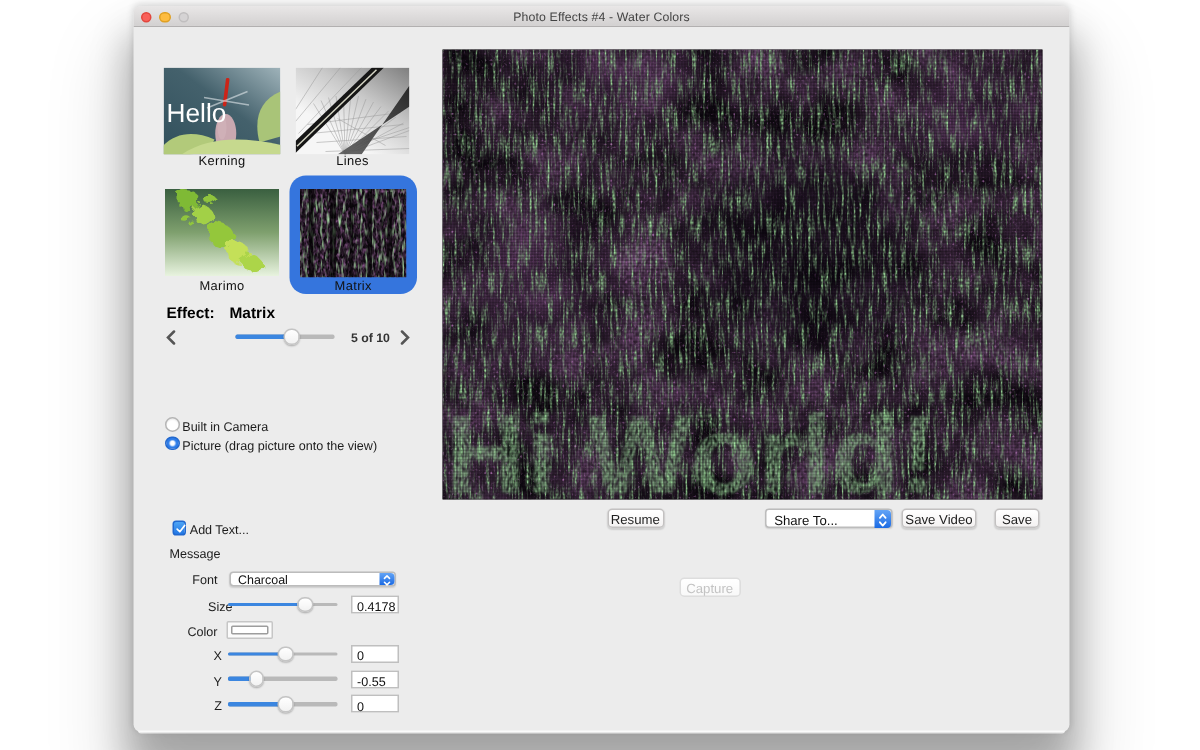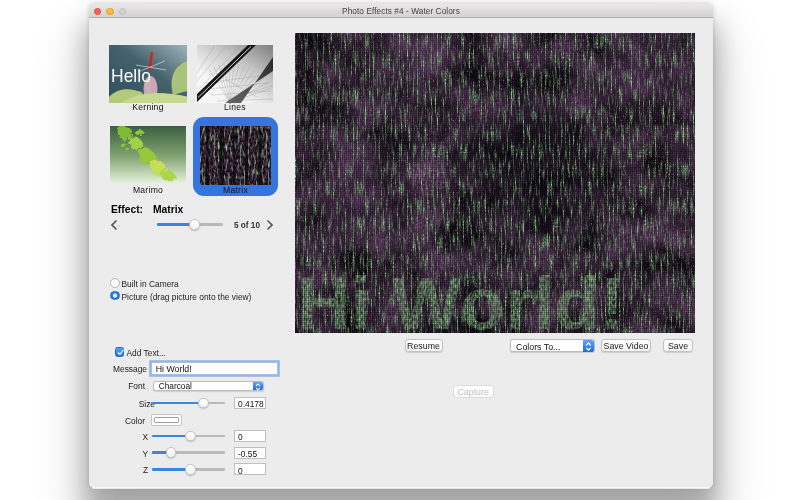--- a/index.html
+++ b/index.html
@@ -220,21 +220,20 @@
   <div class="rlabel" style="left:32.5px; top:287.6px;">Picture (drag picture onto the view)</div>
 
   <div class="check" style="left:25.7px; top:343px;">
     <svg width="9" height="9" viewBox="0 0 9 9" style="margin:0 0 0 0.2px;">
       <path d="M2.1 4.7 L3.9 6.5 L7.1 2.3" stroke="#fff" stroke-width="1.15" fill="none" stroke-linecap="round" stroke-linejoin="round"></path>
     </svg>
   </div>
   <div class="rlabel" style="left:37.5px; top:344px;">Add Text...</div>
 
   <div class="flabel" style="left:0px; top:359.5px; width:58px;text-align:right;">Message</div>
-  <div class="tfield" style="left:61.5px; top:357.5px; width:127px; height:13px; padding:1.6px 0 0 4.2px; font-size:8.8px;">Hi World!</div>
 
   <div class="flabel" style="left:0px; top:377.3px; width:56px;">Font</div>
   <div class="popup" style="left:64.2px; top:376.9px; width:110.5px; height:9.8px;">
     <div style="position:absolute; left:4.5px; top:0; font-size:8.3px; line-height:9.4px; color:#111;">Charcoal</div>
     <div class="cap">
       <svg width="10" height="10" viewBox="0 0 10 10">
         <path d="M3.3 3.6 L5 1.9 L6.7 3.6 M3.3 6.2 L5 7.9 L6.7 6.2" stroke="#fff" stroke-width="1.05" fill="none" stroke-linecap="round" stroke-linejoin="round"></path>
       </svg>
     </div>
   </div>
@@ -336,21 +335,21 @@
       </g>
       <rect width="400" height="298" filter="url(#rain)" opacity="0.88"></rect>
       <rect width="400" height="298" filter="url(#spark)" opacity="0.75"></rect>
       <rect width="400" height="298" fill="url(#cols)"></rect>
     </svg>
   </div>
 
   <div class="btn" style="left:315.5px; top:335px; width:38px;">Resume</div>
   <div class="btn dis" style="left:363.5px; top:335px; width:41.3px;margin-top:46px;">Capture</div>
   <div class="popup" style="left:421.3px; top:335px; width:84.8px; height:13.4px;">
-    <div style="position:absolute; left:4.8px; top:2.2px; font-size:8.8px; color:#111;">Colors To...</div>
+    <div style="position:absolute; left:4.8px; top:2.2px; font-size:8.8px; color:#111;">Share To...</div>
     <div class="cap" style="width:11px;">
       <svg width="11" height="13.4" viewBox="0 0 11 13.4">
         <path d="M3.6 5.2 L5.5 3.0 L7.4 5.2 M3.6 8.2 L5.5 10.4 L7.4 8.2" stroke="#fff" stroke-width="1.2" fill="none" stroke-linecap="round" stroke-linejoin="round"></path>
       </svg>
     </div>
   </div>
   <div class="btn" style="left:512px; top:335px; width:50px;">Save Video</div>
   <div class="btn" style="left:574px; top:335px; width:30px;">Save</div>
 </div>
 

